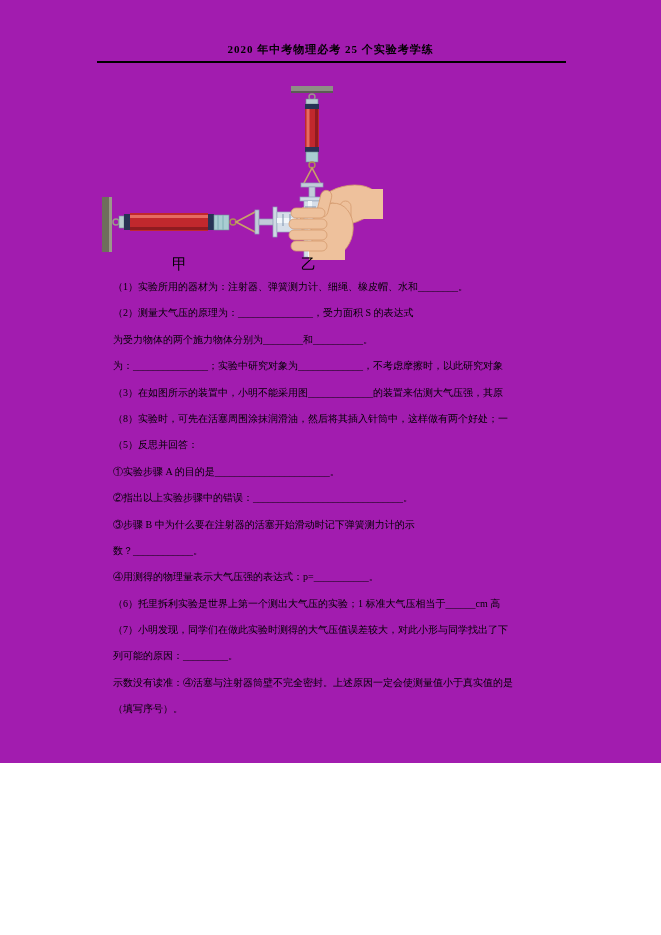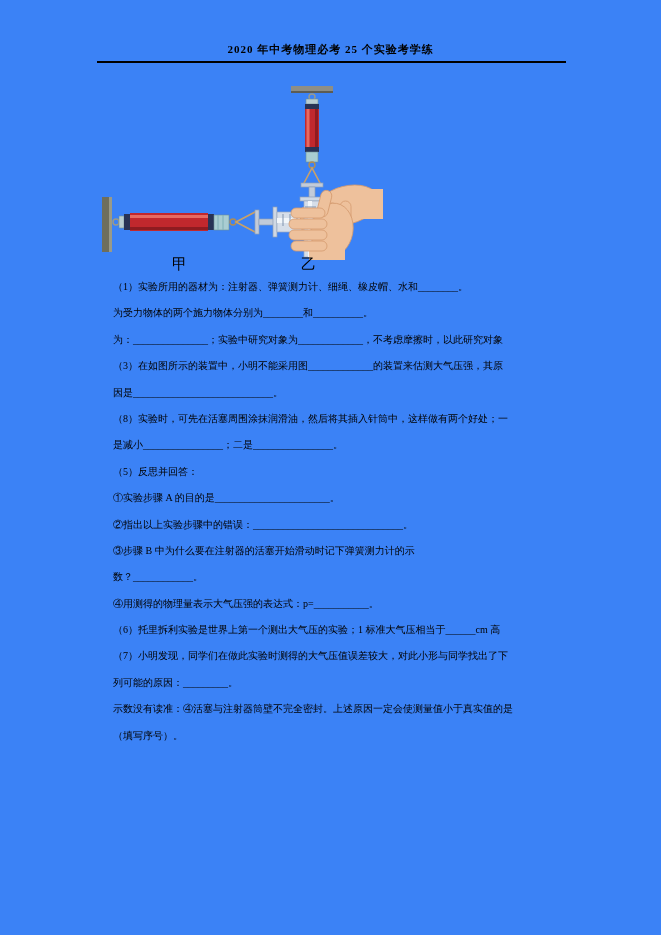--- a/index.html
+++ b/index.html
@@ -1,16 +1,16 @@
 <!DOCTYPE html>
 <html><head>
 <meta charset="utf-8">
 <style>
   html,body{margin:0;padding:0;background:#fff;}
-  .page{position:relative;width:661px;height:935px;background:#3b82f6;overflow:hidden;
+  .page{position:relative;width:661px;height:763px;background:#a21caf;overflow:hidden;
         font-family:"Liberation Serif","DejaVu Serif",serif;color:#000;}
   .doc-title{position:absolute;top:42px;left:0;width:661px;text-align:center;
         font-size:11px;font-weight:bold;letter-spacing:1px;}
   .header-rule{position:absolute;top:61px;left:97px;width:469px;height:2px;background:#000;}
   .fig-jia{position:absolute;left:95px;top:183px;width:290px;height:75px;}
   .fig-yi{position:absolute;left:275px;top:84px;width:100px;height:176px;}
   .fig-label{position:absolute;top:255px;font-size:15px;font-weight:normal;}
   .fig-label.jia{left:172px;}
   .fig-label.yi{left:301px;}
   .text-block{position:absolute;top:274px;left:97px;width:472px;}
@@ -114,26 +114,25 @@
       <rect x="14" y="146" width="38" height="10" rx="5"></rect>
       <rect x="16" y="157" width="36" height="10" rx="5"></rect>
     </g>
   </svg>
 
   <div class="fig-label jia">甲</div>
   <div class="fig-label yi">乙</div>
 
   <div class="text-block">
     <div class="line">（1）实验所用的器材为：注射器、弹簧测力计、细绳、橡皮帽、水和________。</div>
+    <div class="line">（2）测量大气压的原理为：_______________，受力面积 S 的表达式</div>
     <div class="line">为受力物体的两个施力物体分别为________和__________。</div>
     <div class="line">为：_______________；实验中研究对象为_____________，不考虑摩擦时，以此研究对象</div>
     <div class="line">（3）在如图所示的装置中，小明不能采用图_____________的装置来估测大气压强，其原</div>
-    <div class="line">因是____________________________。</div>
     <div class="line">（8）实验时，可先在活塞周围涂抹润滑油，然后将其插入针筒中，这样做有两个好处；一</div>
-    <div class="line">是减小________________；二是________________。</div>
     <div class="line">（5）反思并回答：</div>
     <div class="line">①实验步骤 A 的目的是_______________________。</div>
     <div class="line">②指出以上实验步骤中的错误：______________________________。</div>
     <div class="line">③步骤 B 中为什么要在注射器的活塞开始滑动时记下弹簧测力计的示</div>
     <div class="line">数？____________。</div>
     <div class="line">④用测得的物理量表示大气压强的表达式：p=___________。</div>
     <div class="line">（6）托里拆利实验是世界上第一个测出大气压的实验；1 标准大气压相当于______cm 高</div>
     <div class="line">（7）小明发现，同学们在做此实验时测得的大气压值误差较大，对此小形与同学找出了下</div>
     <div class="line">列可能的原因：_________。</div>
     <div class="line">示数没有读准：④活塞与注射器筒壁不完全密封。上述原因一定会使测量值小于真实值的是</div>

